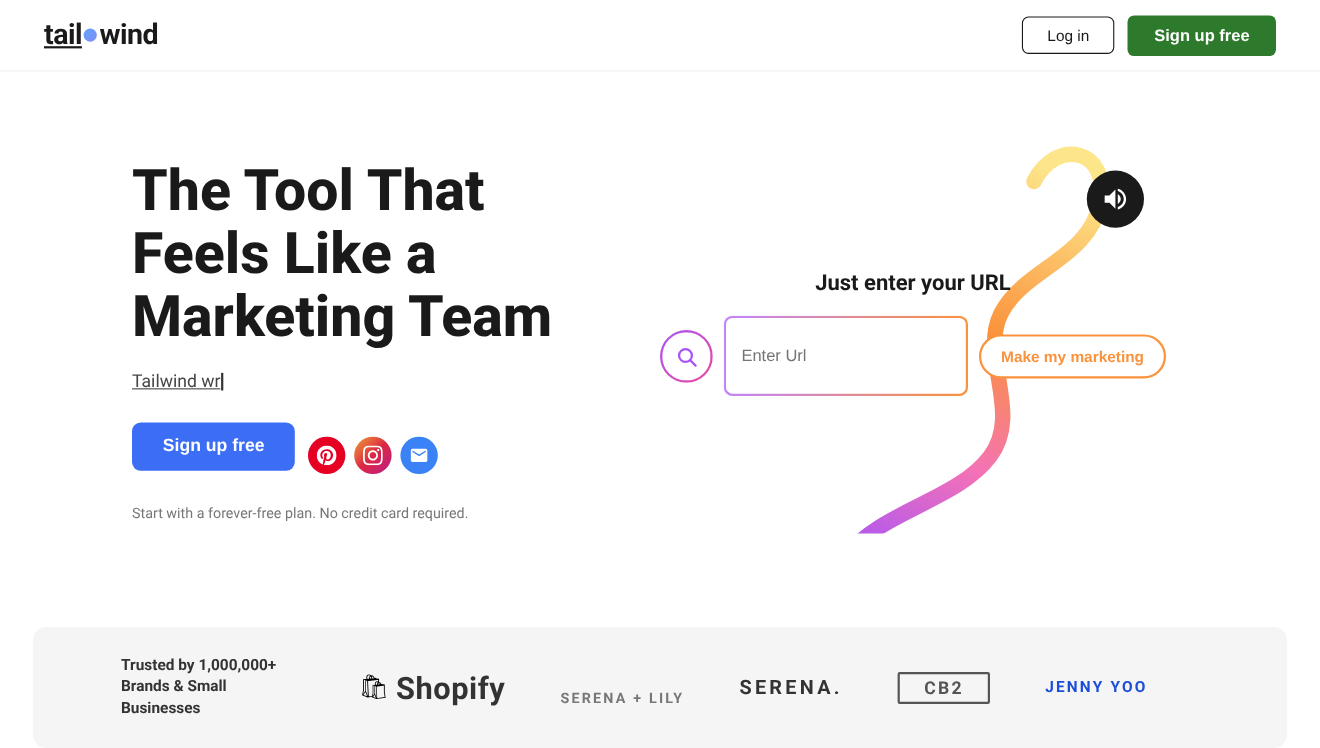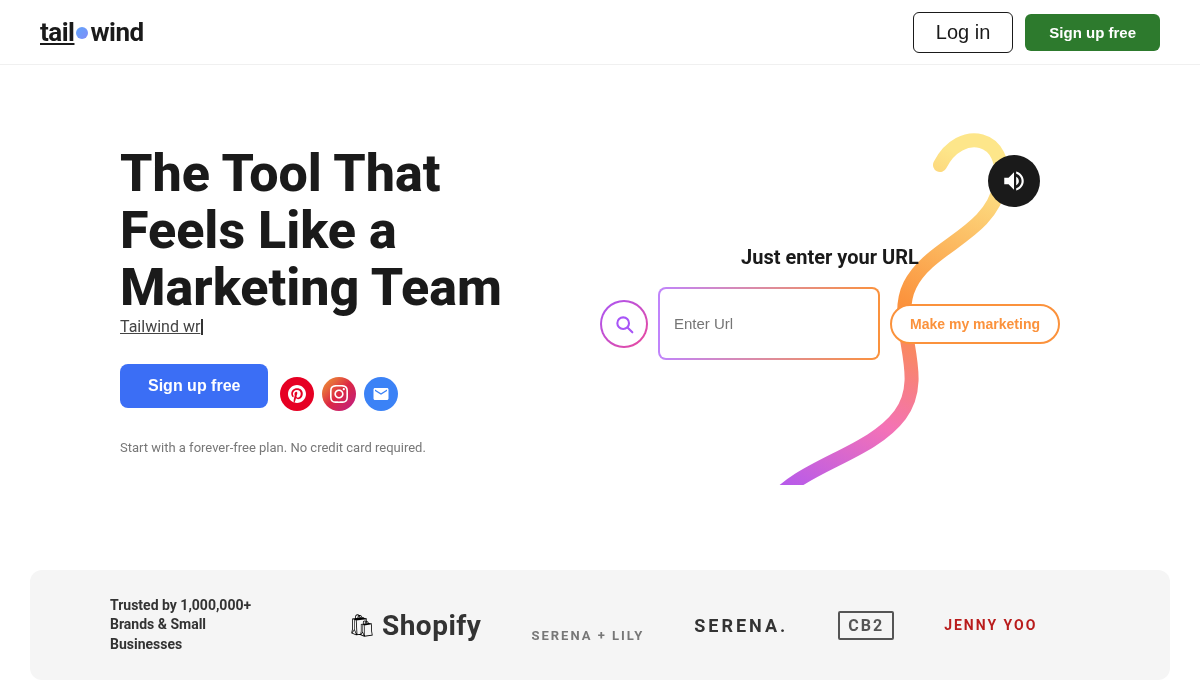--- a/index.html
+++ b/index.html
@@ -36,21 +36,21 @@
       display: flex;
       align-items: center;
       gap: 12px;
     }
     .btn-login {
       border: 1.5px solid #1a1a1a;
       background: #fff;
       color: #1a1a1a;
       padding: 8px 22px;
       border-radius: 6px;
-      font-size: 20px;
+      font-size: 14px;
       font-weight: 500;
       cursor: pointer;
     }
     .btn-signup-nav {
       border: none;
       background: #2d7a2d;
       color: #fff;
       padding: 10px 24px;
       border-radius: 6px;
       font-size: 15px;
@@ -70,20 +70,21 @@
     
     .hero-left {
       flex: 0 0 420px;
       padding-top: 20px;
     }
     .hero-title {
       font-size: 52px;
       font-weight: 800;
       line-height: 1.1;
       color: #1a1a1a;
+      margin-bottom: 20px;
     }
     .hero-subtitle {
       font-size: 16px;
       color: #444;
       margin-bottom: 28px;
       text-decoration: underline;
     }
     .hero-subtitle .cursor {
       display: inline-block;
       width: 2px;
@@ -212,21 +213,21 @@
       bottom: 0;
       left: 0;
       right: 0;
       height: 110px;
       background: #f5f5f5;
       border-radius: 12px;
       margin: 0 30px;
       display: flex;
       align-items: center;
       padding: 0 80px;
-      gap: 78px;
+      gap: 56px;
       justify-content: center;
     }
     .trusted-text {
       font-size: 14px;
       font-weight: 700;
       color: #333;
       line-height: 1.4;
       flex-shrink: 0;
       width: 160px;
     }
@@ -241,26 +242,26 @@
       font-weight: 700;
       color: #555;
       white-space: nowrap;
       letter-spacing: 0.5px;
     }
     .brand-logo.shopify { font-size: 28px; font-weight: 700; color: #333; }
     .brand-logo.serena { font-size: 13px; color: #777; letter-spacing: 2px; text-transform: uppercase; margin-top: 20px; }
     .brand-logo.article { font-size: 18px; color: #333; letter-spacing: 3px; }
     .brand-logo.cb2 {
       border: 2px solid #555;
-      padding: 3px 8px;
+      padding: 3px 22px;
       border-radius: 2px;
       font-size: 16px;
       letter-spacing: 2px;
     }
-    .brand-logo.jenny { font-size: 14px; color: #b91c1c; letter-spacing: 2px; text-transform: uppercase; }
+    .brand-logo.jenny { font-size: 14px; color: #1d4ed8; letter-spacing: 2px; text-transform: uppercase; }
 
     
     .shopify-wrap {
       display: flex;
       align-items: center;
       gap: 6px;
     }
     .shopify-bag {
       font-size: 22px;
     }

